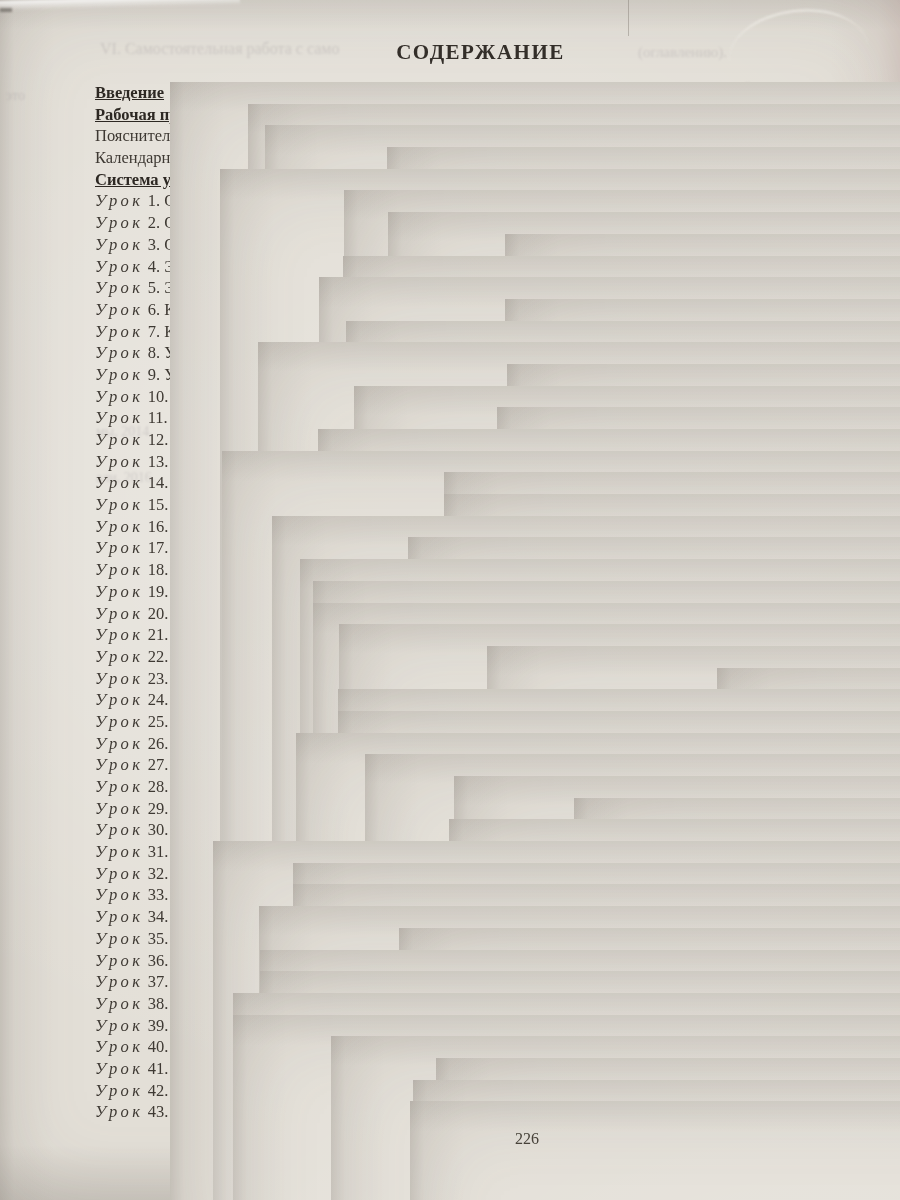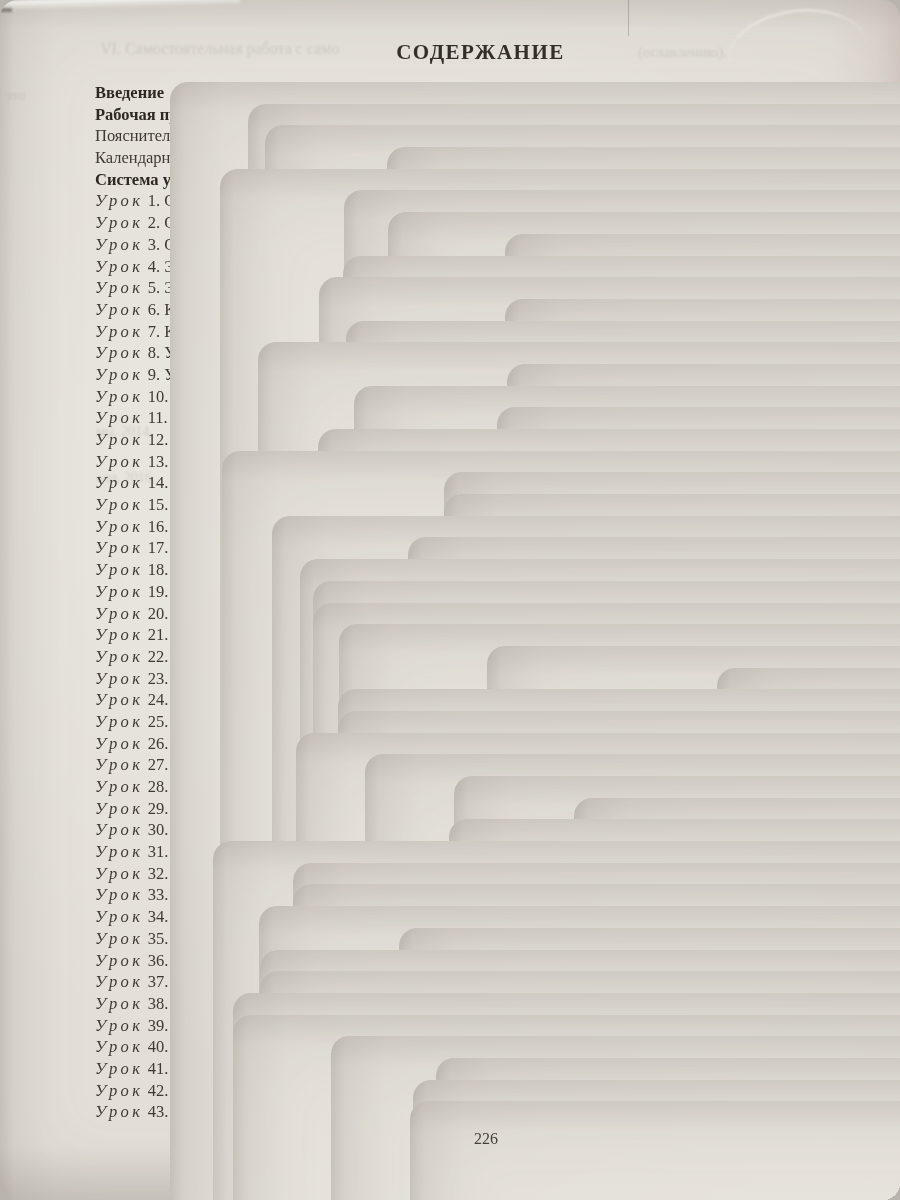--- a/index.html
+++ b/index.html
@@ -12,45 +12,44 @@
     position:relative;width:900px;height:1200px;overflow:hidden;
     color:#3e3933;
     background:
       radial-gradient(ellipse 120% 85% at 46% 40%, rgba(255,255,255,0.30), rgba(255,255,255,0) 62%),
       linear-gradient(90deg, rgba(130,122,114,0.22) 0px, rgba(130,122,114,0.06) 14px, rgba(0,0,0,0) 55px),
       linear-gradient(270deg, rgba(186,146,142,0.20) 0px, rgba(186,146,142,0.07) 22px, rgba(0,0,0,0) 70px),
       linear-gradient(0deg, rgba(120,112,104,0.20) 0px, rgba(0,0,0,0) 55px),
       linear-gradient(180deg, rgba(130,122,114,0.14) 0px, rgba(0,0,0,0) 30px),
       #e3dfd7;
     box-shadow: inset 0 0 90px rgba(100,94,88,0.16);
-    border-radius: 18px;
   }
   .title{
     position:absolute;top:40px;left:95px;width:771px;
     text-align:center;font-size:21px;font-weight:bold;letter-spacing:1.5px;color:#332e29;
   }
   .toc{
     position:absolute;top:82px;left:95px;width:771px;
   }
   .row{
     display:flex;align-items:baseline;
     height:21.7px;line-height:21.7px;font-size:16.5px;white-space:nowrap;
   }
   .row .label{flex:0 0 auto;}
   .row .leader{flex:1 1 auto;overflow:hidden;margin-left:4px;margin-right:2px;}
   .row .leader::after{
     content:"....................................................................................................................................................................................................................................................................................................";
     font-size:15px;letter-spacing:1.6px;color:#46413b;
   }
   .row .page{flex:0 0 auto;text-align:right;}
-  .row.bold{font-weight:bold;color:#2d2823;}
+  .row.bold{font-weight:bold;color:#2d2823;text-decoration:underline;}
   .row.bold .leader::after{color:#2d2823;letter-spacing:1.2px;}
   .urok{letter-spacing:0.21em;font-style:italic;}
   .footer-num{
-    position:absolute;top:1130px;left:446px;width:80px;text-align:center;
+    position:absolute;top:1130px;left:487px;width:80px;text-align:center;
     font-size:16px;color:#474239;
   }
   
   .ghost{
     position:absolute;color:#7b747e;opacity:0.22;filter:blur(1.1px);
     font-size:15px;white-space:nowrap;pointer-events:none;
   }
   .ghost.mirror{transform:scaleX(-1);}
   
   .scratch-v{position:absolute;left:628px;top:0;width:1px;height:36px;background:rgba(115,108,100,0.38);filter:blur(0.4px);}

